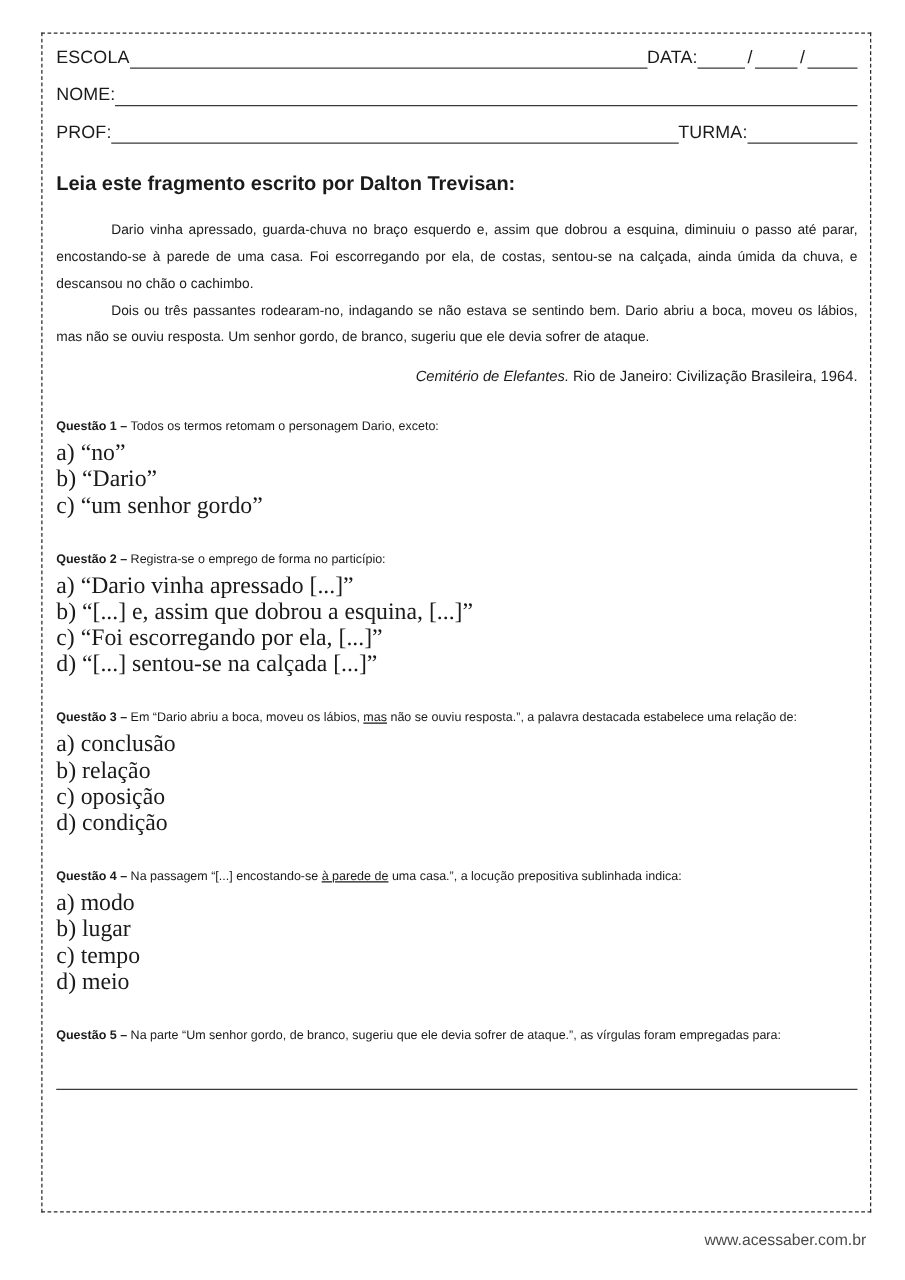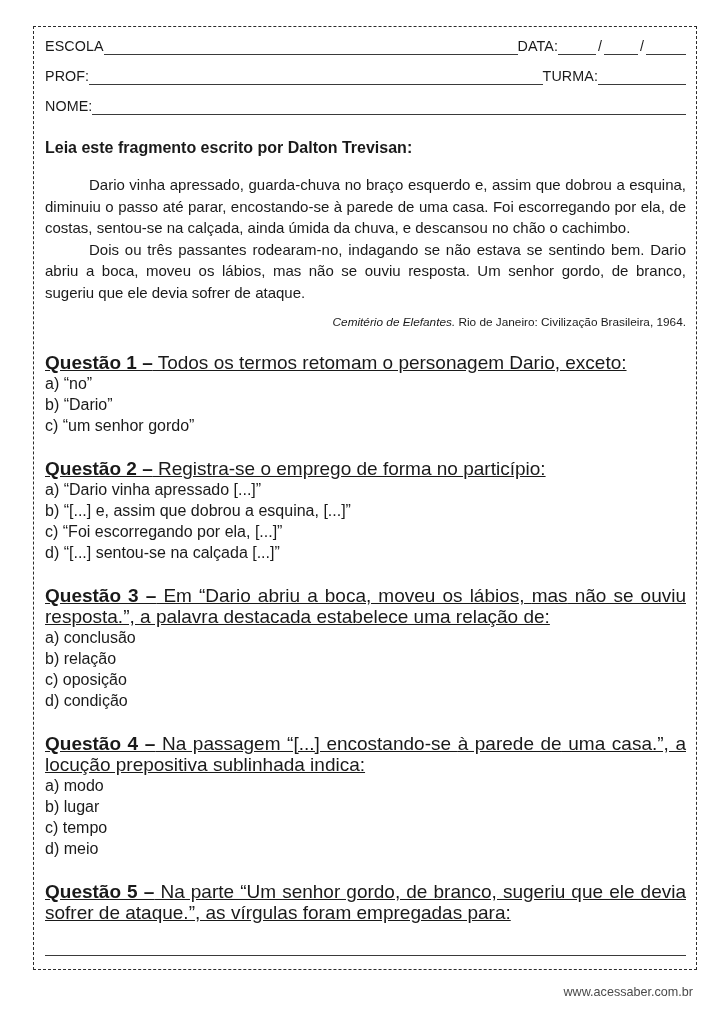--- a/index.html
+++ b/index.html
@@ -77,21 +77,21 @@
   
   .lead {
     font-size: 16px;
     font-weight: bold;
     line-height: 18px;
     margin-top: 24px;
     margin-bottom: 0;
   }
 
   .para {
-    font-size: 15px;
+    font-size: 11px;
     line-height: 21.5px;
     text-align: justify;
     text-indent: 44px;
     margin: 0;
   }
   .para.first { margin-top: 17px; }
 
   .source {
     font-size: 11.8px;
     line-height: 16px;
@@ -99,33 +99,33 @@
     margin-top: 11px;
     margin-bottom: 0;
   }
   .source .ital { font-style: italic; }
 
   
   .question {
     margin-top: 22px;
   }
   .q-stem {
+    font-size: 10px;
+    line-height: 21px;
+    text-align: justify;
+    margin: 0;
+  }
+  .q-stem .lbl { font-weight: bold; }
+  .q-stem u { text-decoration: underline; }
+
+  .opt {
     font-size: 19px;
     line-height: 21px;
-    text-align: justify;
-    margin: 0;
-    text-decoration: underline;
-  }
-  .q-stem .lbl { font-weight: bold; }
-  .q-stem u { text-decoration: underline; }
-
-  .opt {
-    font-size: 16px;
-    line-height: 21px;
-    margin: 0;
+    margin: 0;
+    font-family: Liberation Serif, serif;
   }
 
   .answer-lines {
     margin-top: 12px;
   }
   .ans-line {
     border-bottom: 1px solid #3a3a3a;
     height: 20px;
     width: 100%;
   }
@@ -157,31 +157,31 @@
       <span class="rule"></span>
       <span class="hdr-label">DATA:</span>
       <span class="rule fixed-w rule-38"></span>
       <span class="slash">/</span>
       <span class="rule fixed-w rule-34"></span>
       <span class="slash">/</span>
       <span class="rule fixed-w rule-40"></span>
     </div>
 
     <div class="hdr-row">
+      <span class="hdr-label">NOME:</span>
+      <span class="rule"></span>
+    </div>
+
+    <div class="hdr-row">
       <span class="hdr-label">PROF:</span>
       <span class="rule"></span>
       <span class="hdr-label">TURMA:</span>
       <span class="rule fixed-w rule-88"></span>
     </div>
 
-    <div class="hdr-row">
-      <span class="hdr-label">NOME:</span>
-      <span class="rule"></span>
-    </div>
-
     <p class="lead">Leia este fragmento escrito por Dalton Trevisan:</p>
 
     <p class="para first">Dario vinha apressado, guarda-chuva no braço esquerdo e, assim que dobrou a esquina, diminuiu o passo até parar, encostando-se à parede de uma casa. Foi escorregando por ela, de costas, sentou-se na calçada, ainda úmida da chuva, e descansou no chão o cachimbo.</p>
     <p class="para">Dois ou três passantes rodearam-no, indagando se não estava se sentindo bem. Dario abriu a boca, moveu os lábios, mas não se ouviu resposta. Um senhor gordo, de branco, sugeriu que ele devia sofrer de ataque.</p>
 
     <p class="source">
       <span class="ital">Cemitério de Elefantes.</span><span> Rio de Janeiro: Civilização Brasileira, 1964.</span>
     </p>
 
     <div class="question">

